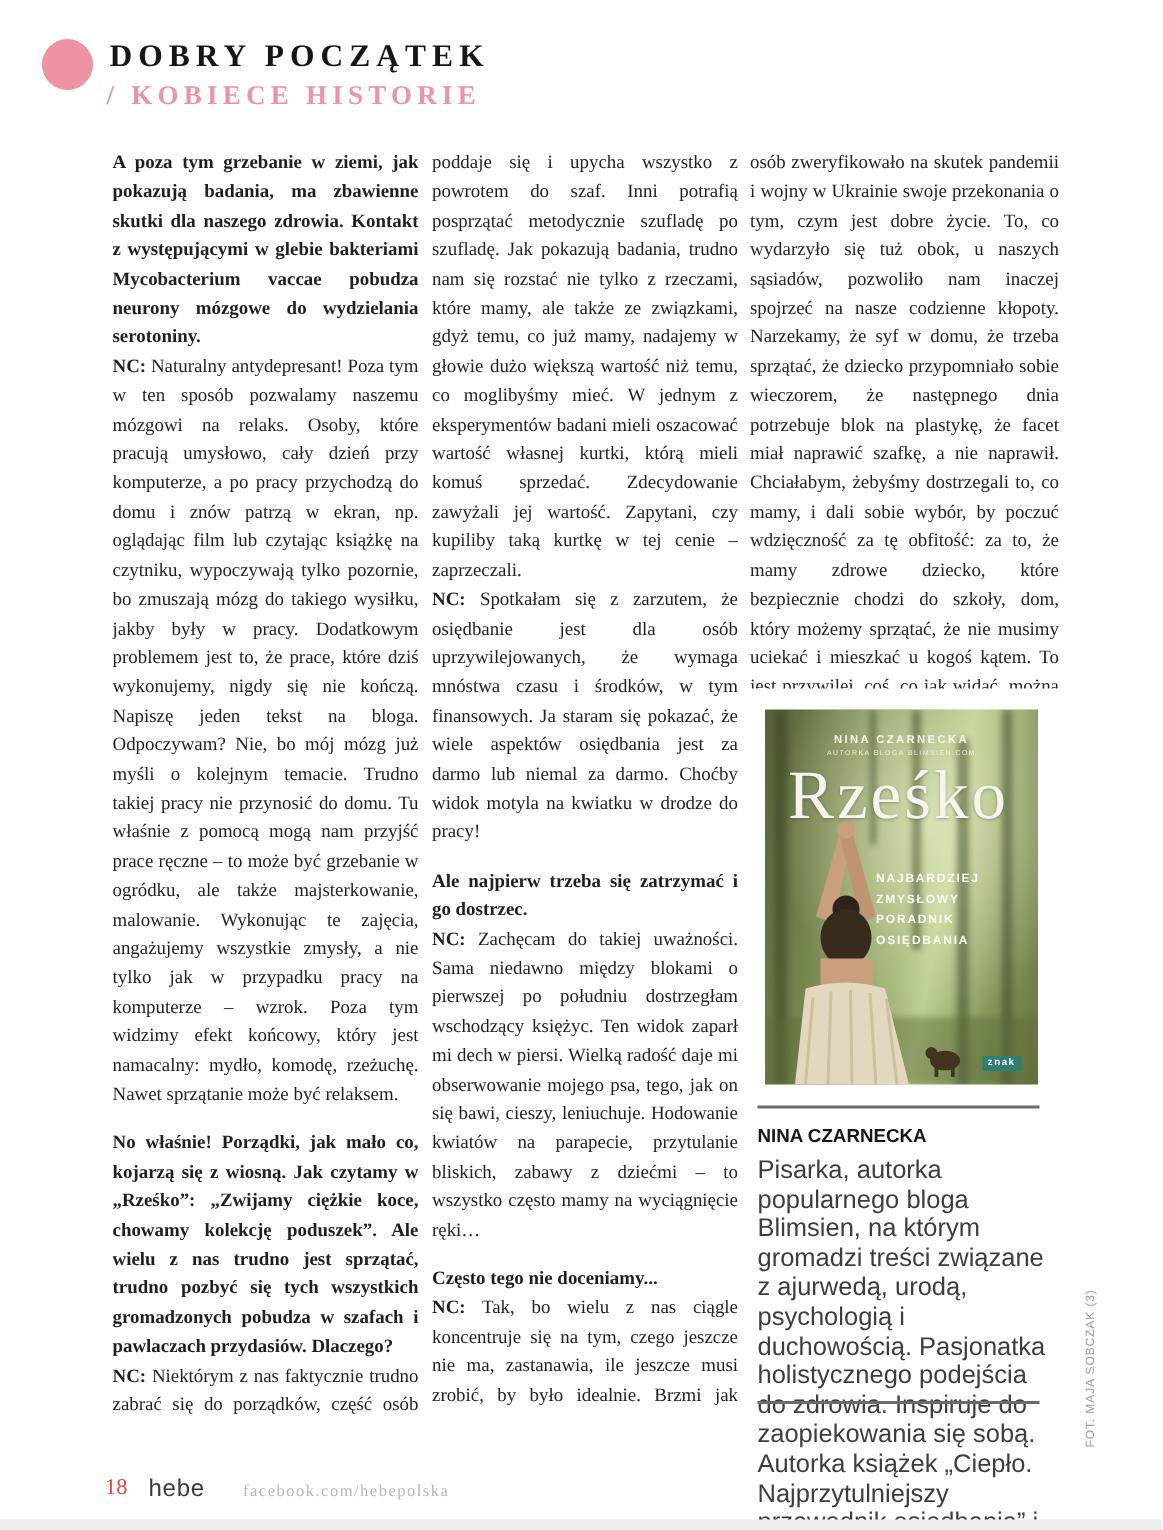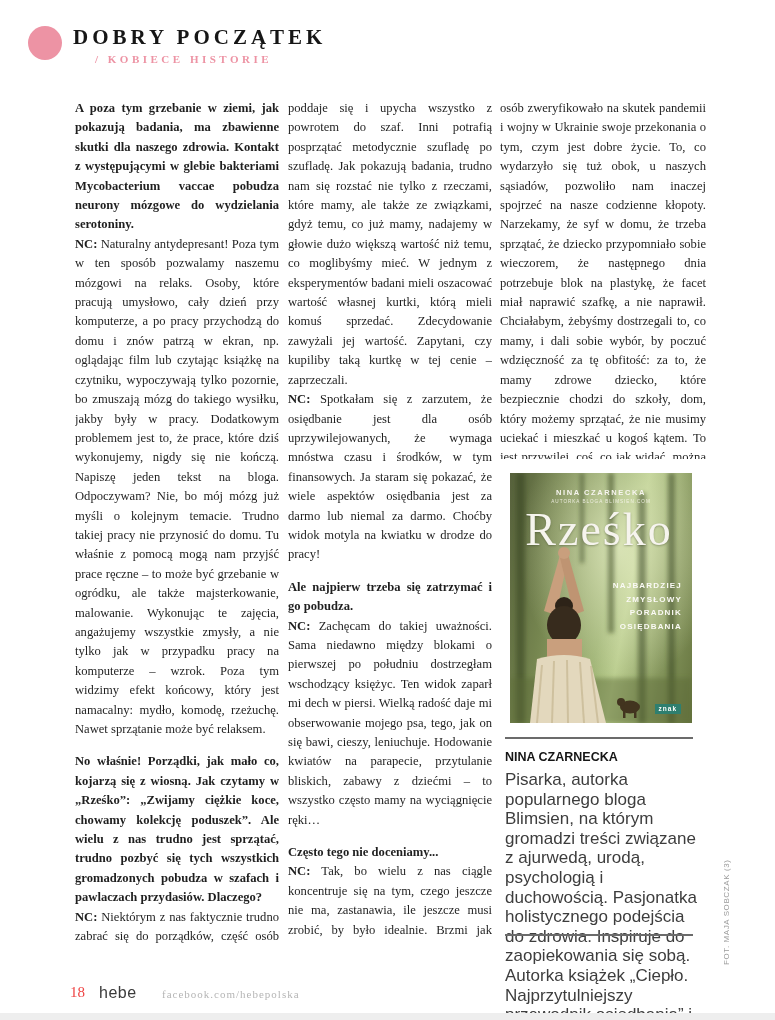--- a/index.html
+++ b/index.html
@@ -3,22 +3,22 @@
 <meta charset="utf-8">
 <style>
   html,body{margin:0;padding:0;background:#fff;}
   .page{position:relative;width:775px;height:1020px;background:#ffffff;overflow:hidden;
         font-family:"Liberation Serif","DejaVu Serif",serif;color:#1f1f1f;}
 
   
   .dot{position:absolute;left:28px;top:26px;width:34px;height:34px;border-radius:50%;}
   .section-title{position:absolute;left:73px;top:25px;font-size:21px;font-weight:bold;
         letter-spacing:4px;color:#161616;white-space:nowrap;}
-  .kicker{position:absolute;left:71px;top:53px;font-size:11px;font-weight:bold;
-        letter-spacing:3.5px;white-space:nowrap;margin-left:24px;}
+  .kicker{position:absolute;left:71px;top:53px;font-size:18px;font-weight:bold;
+        letter-spacing:3.5px;white-space:nowrap;}
 
   
   .col{position:absolute;top:99px;width:204px;text-align:justify;
        font-size:12.6px;line-height:19.4px;height:844px;overflow:hidden;}
   .col1{left:75px;}
   .col2{left:288px;}
   .col3{left:500px;width:206px;height:360px;}
   .col p{margin:13px 0 0 0;}
   .col p:first-child{margin-top:0;}
   .col p.question{font-weight:bold;}
@@ -29,21 +29,21 @@
   .book{position:absolute;left:510px;top:473px;width:182px;height:250px;overflow:hidden;
         background:linear-gradient(100deg,#57613c 0%,#75854f 25%,#9db273 52%,#b9cc8d 62%,#84955c 82%,#66743f 100%);}
   .book svg{position:absolute;left:0;top:0;}
   .book .author{position:absolute;left:0;right:0;top:15px;text-align:center;
         font-family:"Liberation Sans",sans-serif;font-size:7.5px;font-weight:bold;
         letter-spacing:1.6px;color:#f7f5ef;}
   .book .author-sub{position:absolute;left:0;right:0;top:26px;text-align:center;
         font-family:"Liberation Sans",sans-serif;font-size:4.6px;letter-spacing:1px;color:rgba(250,248,240,.85);}
   .book .btitle{position:absolute;left:0;right:4px;top:30px;text-align:center;
         font-size:46px;letter-spacing:2px;color:#f6f4ee;text-shadow:0 1px 2px rgba(40,50,25,.35);}
-  .book .tagline{position:absolute;right:10px;top:106px;width:98px;text-align:right;
+  .book .tagline{position:absolute;right:10px;top:106px;width:98px;text-align:left;
         font-family:"Liberation Sans",sans-serif;font-size:8px;font-weight:bold;
         letter-spacing:1.2px;line-height:13.5px;color:#fbfaf5;white-space:pre-line;}
   .book .pub{position:absolute;right:11px;bottom:9px;background:#2e7f6f;color:#fff;
         font-family:"Liberation Sans",sans-serif;font-size:6.5px;font-weight:bold;
         letter-spacing:1px;padding:1px 4px 2px;}
 
   
   .rule{position:absolute;left:505px;width:188px;height:1.5px;background:#6b6b6b;}
   .rule-top{top:737px;}
   .rule-bottom{top:934px;}
@@ -75,21 +75,21 @@
 
   <div class="col col1">
       <p class="question">A poza tym grzebanie w ziemi, jak pokazują badania, ma zbawienne skutki dla naszego zdrowia. Kontakt z występującymi w glebie bakteriami Mycobacterium vaccae pobudza neurony mózgowe do wydzielania serotoniny.</p>
       <p class="answer"><b class="nc">NC:</b> Naturalny antydepresant! Poza tym w ten sposób pozwalamy naszemu mózgowi na relaks. Osoby, które pracują umysłowo, cały dzień przy komputerze, a po pracy przychodzą do domu i znów patrzą w ekran, np. oglądając film lub czytając książkę na czytniku, wypoczywają tylko pozornie, bo zmuszają mózg do takiego wysiłku, jakby były w pracy. Dodatkowym problemem jest to, że prace, które dziś wykonujemy, nigdy się nie kończą. Napiszę jeden tekst na bloga. Odpoczywam? Nie, bo mój mózg już myśli o kolejnym temacie. Trudno takiej pracy nie przynosić do domu. Tu właśnie z pomocą mogą nam przyjść prace ręczne – to może być grzebanie w ogródku, ale także majsterkowanie, malowanie. Wykonując te zajęcia, angażujemy wszystkie zmysły, a nie tylko jak w przypadku pracy na komputerze – wzrok. Poza tym widzimy efekt końcowy, który jest namacalny: mydło, komodę, rzeżuchę. Nawet sprzątanie może być relaksem.</p>
       <p class="question">No właśnie! Porządki, jak mało co, kojarzą się z wiosną. Jak czytamy w „Rześko”: „Zwijamy ciężkie koce, chowamy kolekcję poduszek”. Ale wielu z nas trudno jest sprzątać, trudno pozbyć się tych wszystkich gromadzonych pobudza w szafach i pawlaczach przydasiów. Dlaczego?</p>
       <p class="answer"><b class="nc">NC:</b> Niektórym z nas faktycznie trudno zabrać się do porządków, część osób wyrzuca wszystko na środek pokoju, a potem zdruzgotana ogromem chaosu</p>
     </div>
   <div class="col col2">
       <p class="continuation">poddaje się i upycha wszystko z powrotem do szaf. Inni potrafią posprzątać metodycznie szufladę po szufladę. Jak pokazują badania, trudno nam się rozstać nie tylko z rzeczami, które mamy, ale także ze związkami, gdyż temu, co już mamy, nadajemy w głowie dużo większą wartość niż temu, co moglibyśmy mieć. W jednym z eksperymentów badani mieli oszacować wartość własnej kurtki, którą mieli komuś sprzedać. Zdecydowanie zawyżali jej wartość. Zapytani, czy kupiliby taką kurtkę w tej cenie – zaprzeczali.</p>
       <p class="answer"><b class="nc">NC:</b> Spotkałam się z zarzutem, że osiędbanie jest dla osób uprzywilejowanych, że wymaga mnóstwa czasu i środków, w tym finansowych. Ja staram się pokazać, że wiele aspektów osiędbania jest za darmo lub niemal za darmo. Choćby widok motyla na kwiatku w drodze do pracy!</p>
-      <p class="question">Ale najpierw trzeba się zatrzymać i go pobudza.</p>
+      <p class="question">Ale najpierw trzeba się zatrzymać i go dostrzec.</p>
       <p class="answer"><b class="nc">NC:</b> Zachęcam do takiej uważności. Sama niedawno między blokami o pierwszej po południu dostrzegłam wschodzący księżyc. Ten widok zaparł mi dech w piersi. Wielką radość daje mi obserwowanie mojego psa, tego, jak on się bawi, cieszy, leniuchuje. Hodowanie kwiatów na parapecie, przytulanie bliskich, zabawy z dziećmi – to wszystko często mamy na wyciągnięcie ręki…</p>
       <p class="question">Często tego nie doceniamy...</p>
       <p class="answer"><b class="nc">NC:</b> Tak, bo wielu z nas ciągle koncentruje się na tym, czego jeszcze nie ma, zastanawia, ile jeszcze musi zrobić, by było idealnie. Brzmi jak banał, ale wiele</p>
     </div>
   <div class="col col3">
       <p class="continuation">osób zweryfikowało na skutek pandemii i wojny w Ukrainie swoje przekonania o tym, czym jest dobre życie. To, co wydarzyło się tuż obok, u naszych sąsiadów, pozwoliło nam inaczej spojrzeć na nasze codzienne kłopoty. Narzekamy, że syf w domu, że trzeba sprzątać, że dziecko przypomniało sobie wieczorem, że następnego dnia potrzebuje blok na plastykę, że facet miał naprawić szafkę, a nie naprawił. Chciałabym, żebyśmy dostrzegali to, co mamy, i dali sobie wybór, by poczuć wdzięczność za tę obfitość: za to, że mamy zdrowe dziecko, które bezpiecznie chodzi do szkoły, dom, który możemy sprzątać, że nie musimy uciekać i mieszkać u kogoś kątem. To jest przywilej, coś, co jak widać, można utracić z dnia na dzień.</p>
     </div>
 
   <div class="book">
     <svg width="182" height="250" viewBox="0 0 182 250">

